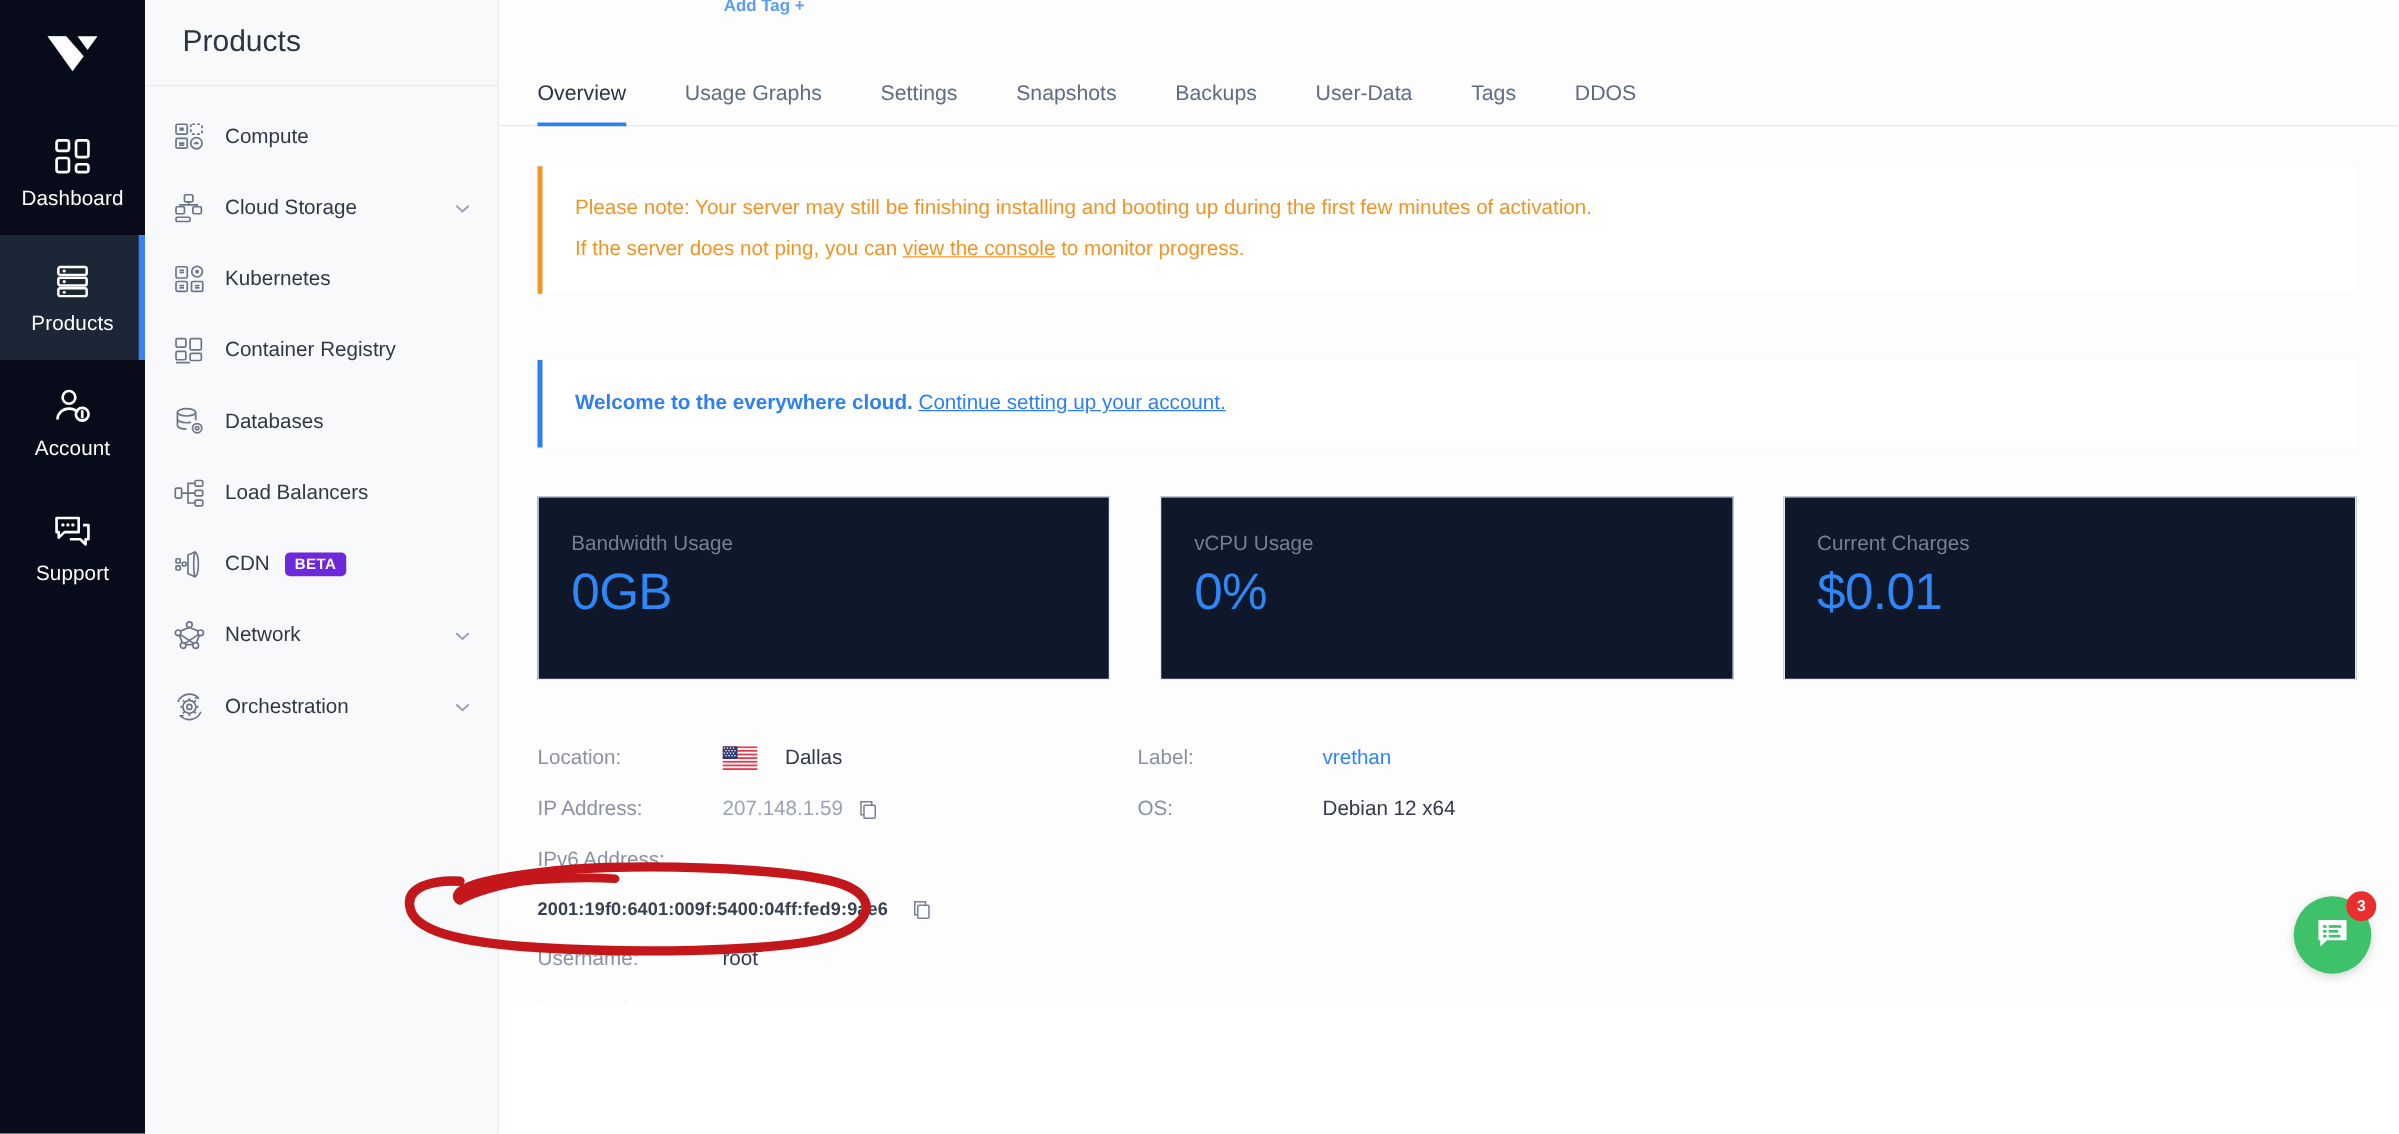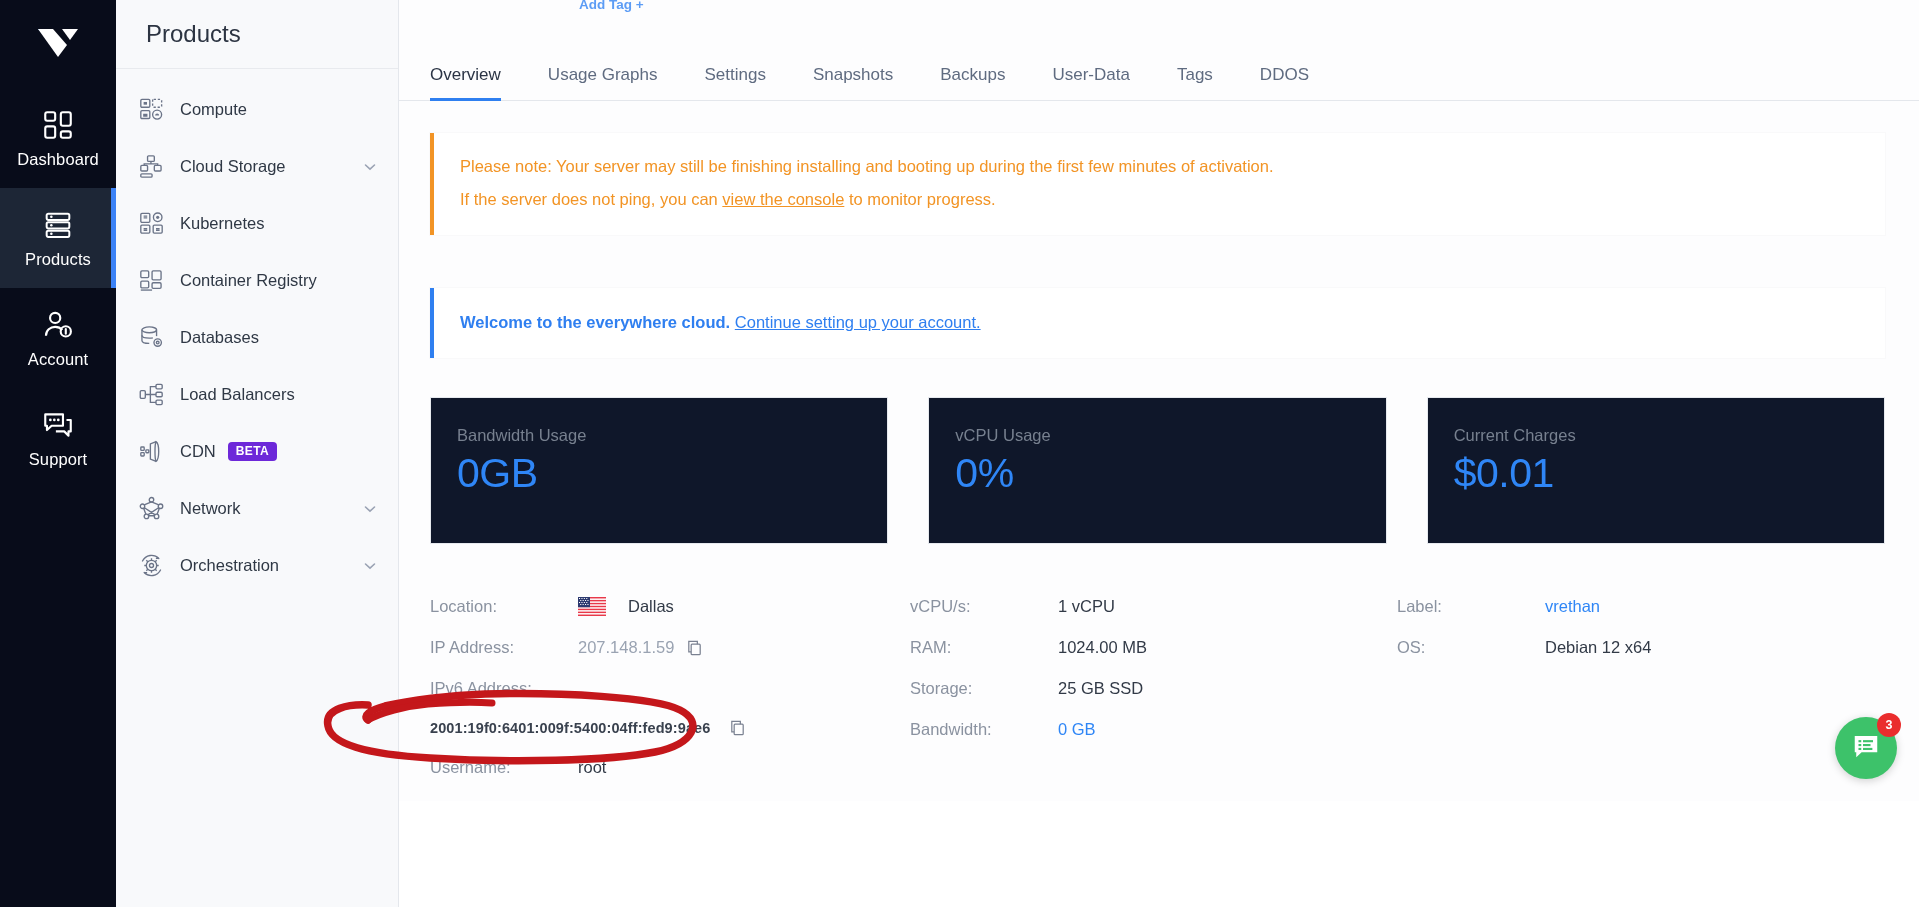--- a/index.html
+++ b/index.html
@@ -534,38 +534,20 @@
               <span class="copy-icon">
                 <svg width="19" height="19" viewBox="0 0 20 20" fill="none" stroke="#5a6377" stroke-width="1.3">
                   <rect x="6.5" y="6.5" width="9.5" height="11" rx="1"></rect>
                     <path d="M13 6.5v-3H4v11h2.5"></path>
                 </svg>
               </span>
             </span>
           </div>
         </div>
 
-        <div class="dcol c2">
-          <div class="drow">
-            <span class="dlabel">vCPU/s:</span>
-            <span class="dval">1 vCPU</span>
-          </div>
-          <div class="drow">
-            <span class="dlabel">RAM:</span>
-            <span class="dval">1024.00 MB</span>
-          </div>
-          <div class="drow">
-            <span class="dlabel">Storage:</span>
-            <span class="dval">25 GB SSD</span>
-          </div>
-          <div class="drow">
-            <span class="dlabel">Bandwidth:</span>
-            <span class="dval link">0 GB</span>
-          </div>
-        </div>
 
         <div class="dcol c3">
           <div class="drow">
             <span class="dlabel">Label:</span>
             <span class="dval link">vrethan</span>
           </div>
           <div class="drow">
             <span class="dlabel">OS:</span>
             <span class="dval">Debian 12 x64</span>
           </div>

